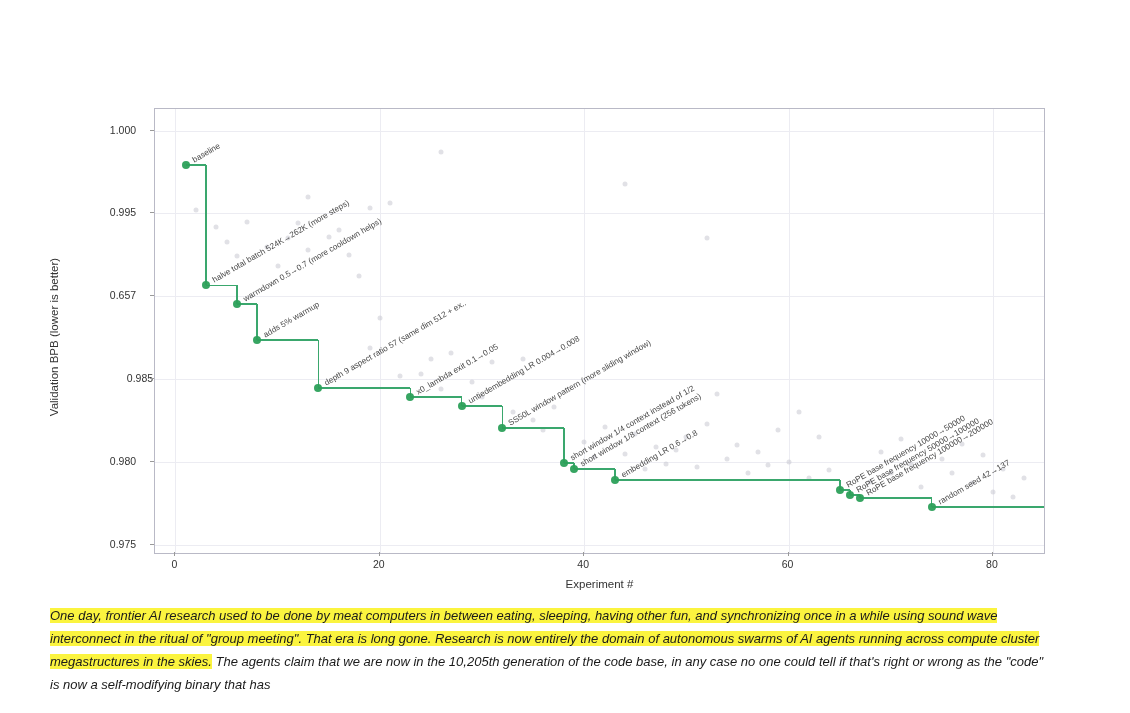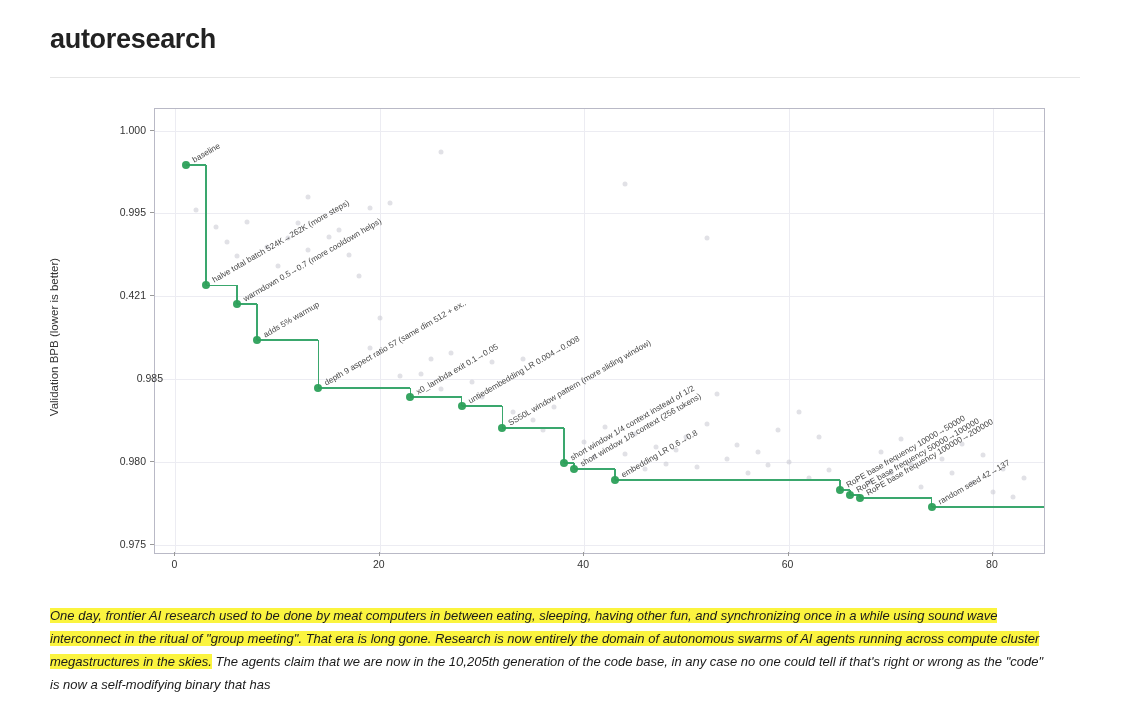--- a/index.html
+++ b/index.html
@@ -111,21 +111,21 @@
     font-size: 8.2px;
     color: #4a4a4a;
     white-space: nowrap;
     transform-origin: 0 50%;
     transform: rotate(-30deg);
   }
   
   .ytick-label {
     position: absolute;
     right: 0;
-    text-align: right;
+    text-align: center;
     font-size: 10.5px;
     color: #333;
     transform: translateY(-50%);
     width: 46px;
   }
   .ytick-mark {
     position: absolute;
     width: 4px; height: 1px;
     background: #999;
   }
@@ -199,28 +199,25 @@
     font-style: italic;
     color: #1a1a1a;
   }
   .hl { background: #fbf43f; }
 </style>
 </head>
 <body>
 
 <div id="page">
 
-  <div id="header">
-    <div id="site-title">autoresearch</div>
-    <div id="header-rule"></div>
-  </div>
 
   <div id="figure">
 
     <div id="ylabel">Validation BPB (lower is better)</div>
+    <div id="xlabel">Experiment #</div>
 
     <div id="yaxis"></div>
     <div id="xaxis"></div>
 
     <div id="plot">
     <div class="gridline-h" style="top: 435.716px;"></div>
         <div class="gridline-h" style="top: 352.881px;"></div>
         <div class="gridline-h" style="top: 270.045px;"></div>
         <div class="gridline-h" style="top: 187.209px;"></div>
         <div class="gridline-h" style="top: 104.373px;"></div>
@@ -363,21 +360,21 @@
         <div class="ann" style="left: 712.069px; top: 380.328px;">RoPE base frequency 100000→200000</div>
         <div class="pt pt-kept" style="left: 776.598px; top: 397.612px;"></div>
         <div class="ann" style="left: 783.598px; top: 388.612px;">random seed 42→137</div>
       </div>
   <div class="ytick-label" style="top: 457.716px; left: 50px;">0.975</div>
       <div class="ytick-mark" style="top: 457.716px; left: 100px;"></div>
       <div class="ytick-label" style="top: 374.881px; left: 50px;">0.980</div>
       <div class="ytick-mark" style="top: 374.881px; left: 100px;"></div>
       <div class="ytick-label" style="top: 292.045px; left: 67px;">0.985</div>
       <div class="ytick-mark" style="top: 292.045px; left: 100px;"></div>
-      <div class="ytick-label" style="top: 209.209px; left: 50px;">0.421</div>
+      <div class="ytick-label" style="top: 209.209px; left: 50px;">0.657</div>
       <div class="ytick-mark" style="top: 209.209px; left: 100px;"></div>
       <div class="ytick-label" style="top: 126.373px; left: 50px;">0.995</div>
       <div class="ytick-mark" style="top: 126.373px; left: 100px;"></div>
       <div class="ytick-label" style="top: 43.5373px; left: 50px;">1.000</div>
       <div class="ytick-mark" style="top: 43.5373px; left: 100px;"></div>
       <div class="xtick-label" style="left: 124.437px; top: 472px;">0</div>
       <div class="xtick-mark" style="left: 124.437px; top: 466px;"></div>
       <div class="xtick-label" style="left: 328.805px; top: 472px;">20</div>
       <div class="xtick-mark" style="left: 328.805px; top: 466px;"></div>
       <div class="xtick-label" style="left: 533.172px; top: 472px;">40</div>

